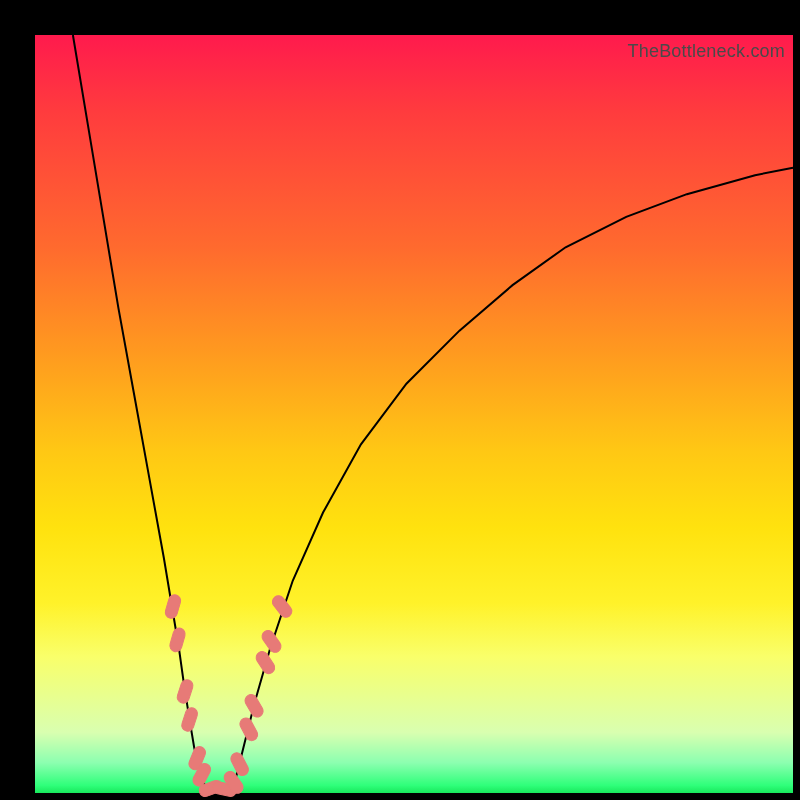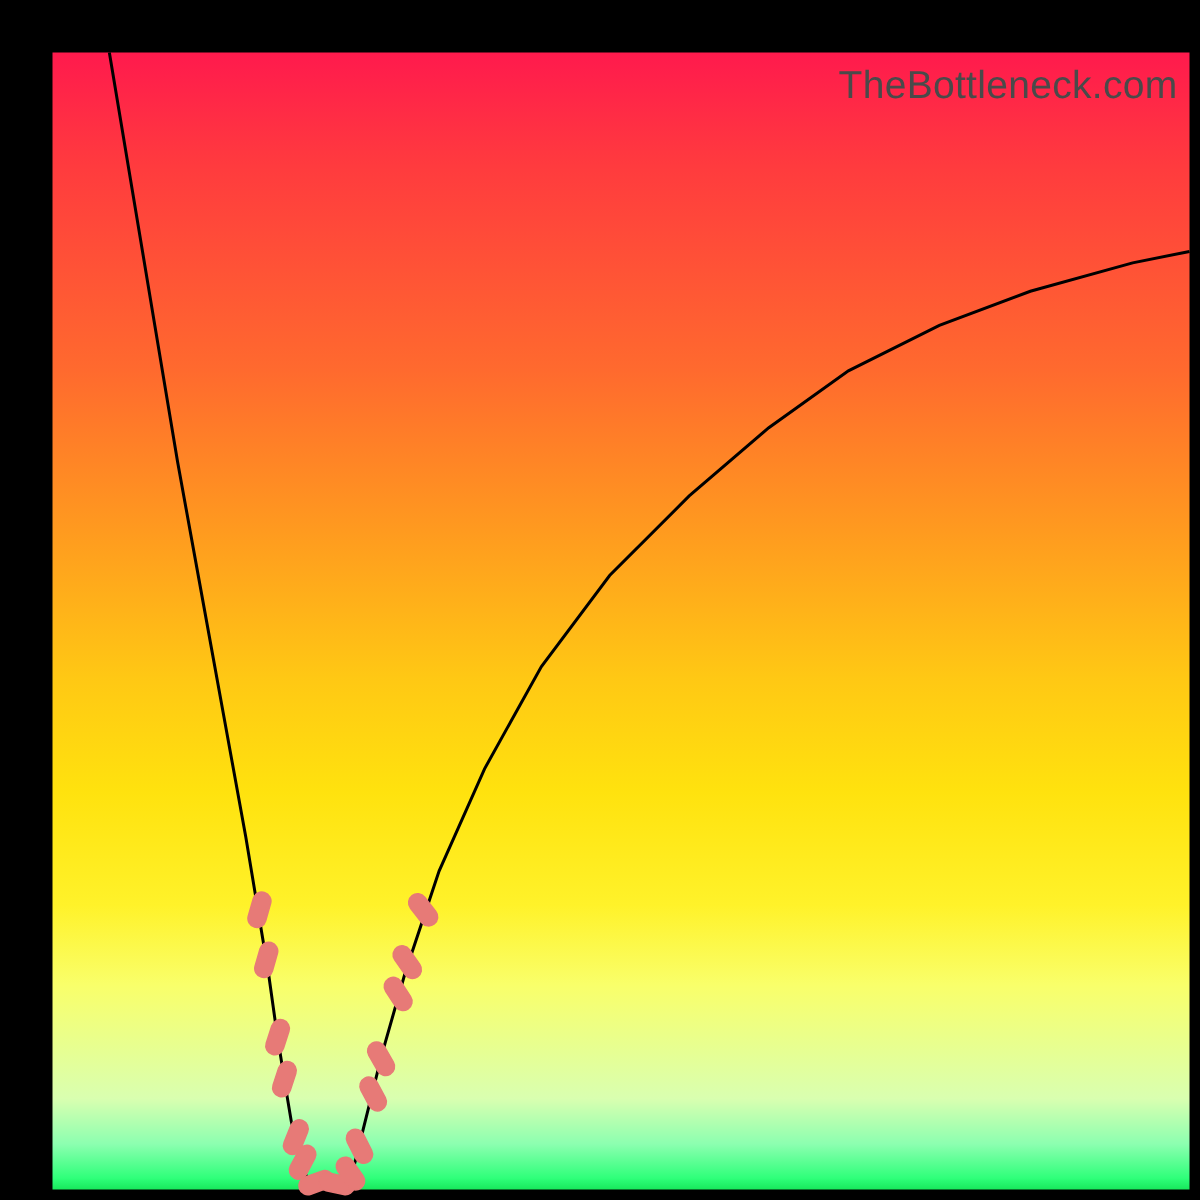--- a/index.html
+++ b/index.html
@@ -40,21 +40,21 @@
       #8cffb0 96%,
       #2fff7a 99%,
       #18e85c 100%
     );
   }
   .watermark {
     position: absolute;
     top: 6px;
     right: 8px;
     color: #4a4a4a;
-    font-size: 26px;
+    font-size: 18px;
     font-weight: 500;
     letter-spacing: 0.2px;
     user-select: none;
   }
   svg.curves {
     position: absolute;
     left: 0;
     top: 0;
     width: 758px;
     height: 758px;

